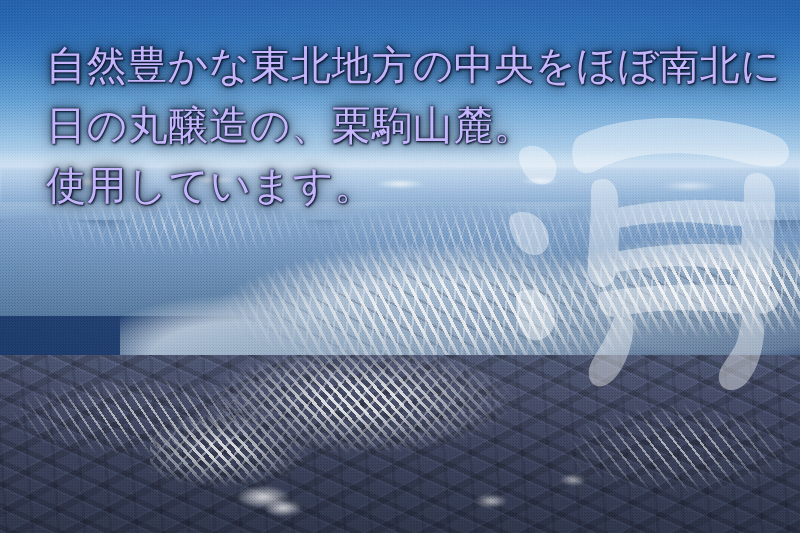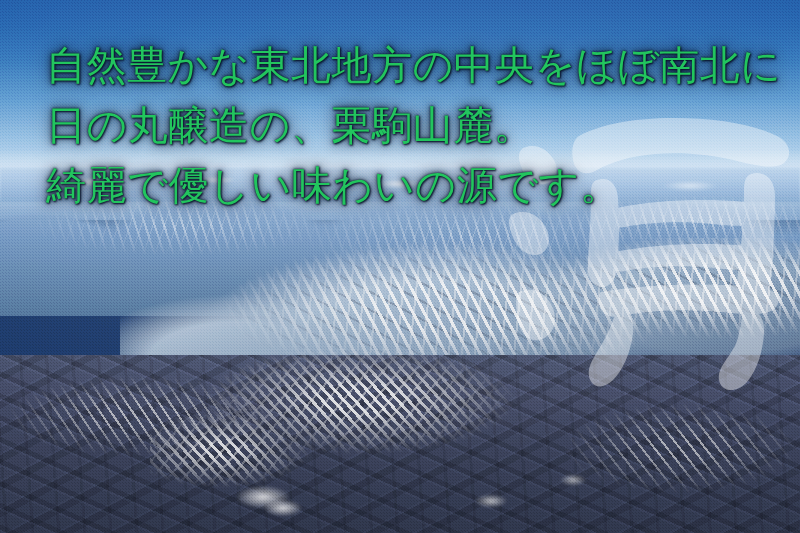--- a/index.html
+++ b/index.html
@@ -212,21 +212,21 @@
   }
   .watermark svg{width:100%;height:100%;display:block;}
 
   
   .copy{
     position:absolute;left:46px;top:36px;width:740px;
   }
   .line{
     font-size:40px;
     line-height:60px;
-    color:#22c55e;
+    color:#c4b5fd;
     white-space:nowrap;
     letter-spacing:.5px;
     text-shadow:
       0 0 2px rgba(12,22,45,.95),
       0 0 5px rgba(12,22,45,.85),
       0 0 11px rgba(10,20,42,.75),
       0 0 20px rgba(10,20,42,.55),
       1px 1px 2px rgba(8,16,36,.9);
   }
 </style>
@@ -287,16 +287,16 @@
 
         <path d="M238 214 C250 210 260 220 259 236 C258 256 252 274 242 286 C231 298 216 296 214 284
                  C212 273 222 264 230 250 C235 240 236 224 238 214 Z"></path>
       </g>
     </svg>
   </div>
 
   <div class="copy">
     <div class="line">自然豊かな東北地方の中央をほぼ南北に</div>
     <div class="line">日の丸醸造の、栗駒山麓。</div>
-    <div class="line">綺麗で優しい味わいの源です。</div>
+    <div class="line">使用しています。</div>
   </div>
 
 </div>
 
 </body></html>

